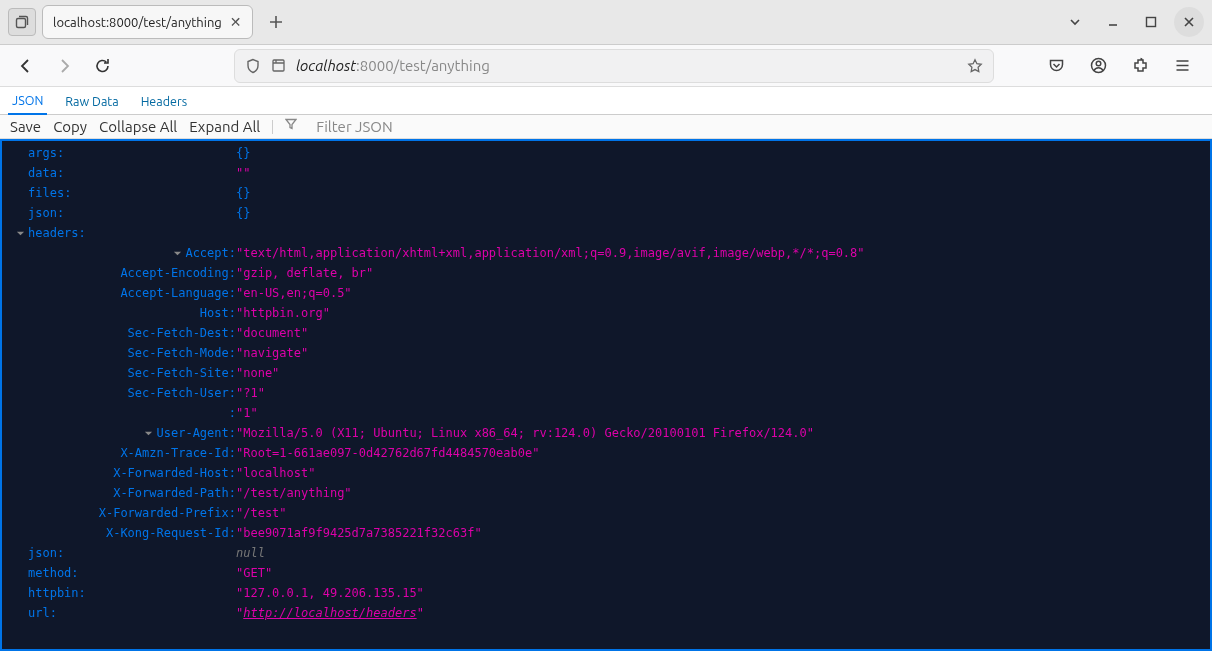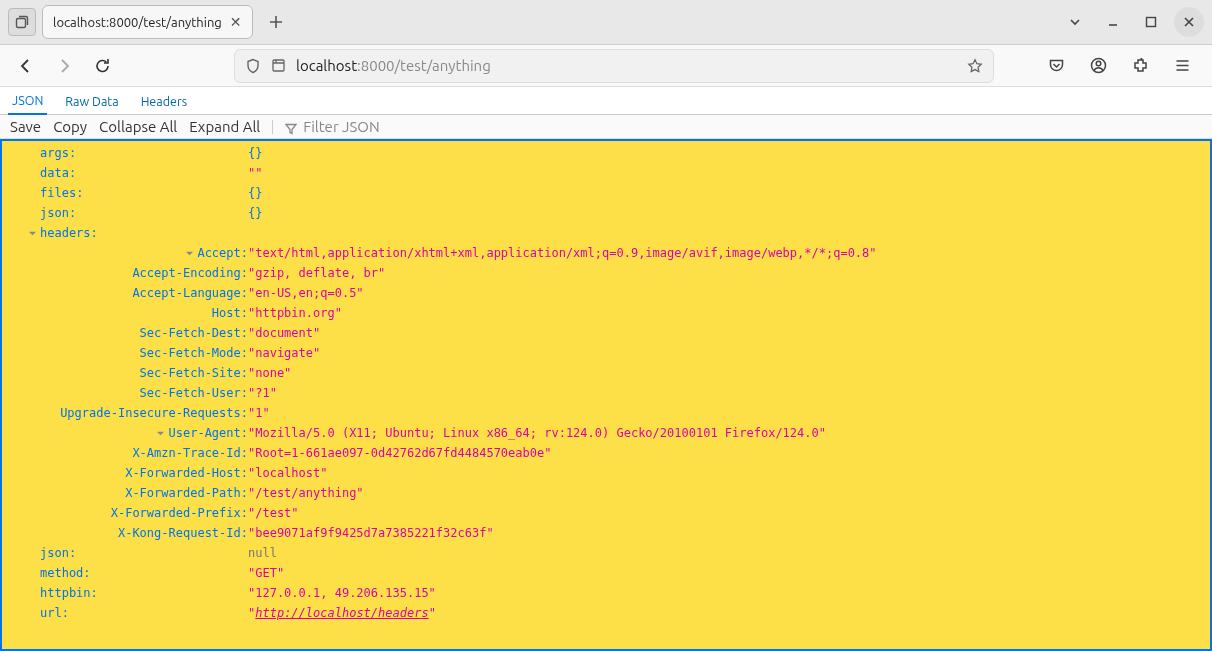--- a/index.html
+++ b/index.html
@@ -69,21 +69,21 @@
     background:#f1f1f2;
     border:1px solid #ddd;
     border-radius:6px;
     display:flex;
     align-items:center;
     padding:0 10px;
     gap:10px;
     color:#555;
   }
   .urlbar .url-text { flex:1; font-size:15px; color:#888;}
-  .urlbar .url-text .host { color:#222; }
+  .urlbar .url-text .host { color:#222;font-style:italic; }
   .toolbar-right { margin-left:auto; display:flex; align-items:center; gap:14px; padding-right:6px;}
   .toolbar-icon { width:28px; height:28px; display:flex; align-items:center; justify-content:center; color:#444;}
 
   .viewer-tabs {
     height:28px;
     display:flex;
     align-items:flex-end;
     border-bottom:1px solid #ccc;
     padding:0 8px;
     gap:14px;
@@ -96,42 +96,42 @@
     display:flex;
     align-items:center;
     gap:12px;
     padding:0 10px;
     font-size:15px;
     color:#333;
     background:#fafafa;
     border-bottom:1px solid #ddd;
   }
   .viewer-toolbar .sep { width:1px; height:14px; background:#ccc;}
-  .filter-box { display:flex; align-items:flex-end; gap:6px; color:#888;}
+  .filter-box { display:flex; align-items:flex-start; gap:19px; color:#888;}
   .filter-box svg { color:#888;}
   
   .json-viewer {
     border:2px solid #0074e8;
     border-top:2px solid #0074e8;
     height: calc(651px - 45px - 42px - 28px - 24px);
     overflow:auto;
     font-family: "DejaVu Sans Mono","Liberation Mono",Consolas,monospace;
     font-size:12px;
     line-height:20px;
-    padding:2px 16px;
-    background:#fde047;
+    padding:2px 4px;
+    background:#0f172a;
   }
   .row { display:flex; align-items:center; height:20px;}
   .key-cell { width:230px; display:flex; align-items:center; position:relative;}
   .twisty { width:12px; height:12px; display:inline-flex; align-items:center; justify-content:center; color:#888; margin-right:2px;}
   .twisty svg { width:9px; height:9px;}
   .key { color:#0074e8; }
   .colon { color:#0074e8;}
   .val-string { color:#dd00a9;}
-  .val-null { color:#777;}
+  .val-null { color:#777;font-style:italic;}
   .val-obj { color:#0074e8;}
   .val-link { color:#dd00a9; font-style:italic; text-decoration:underline;}
   .indent-0 .key-cell { padding-left:22px;}
   .indent-1 .key-cell { padding-left:38px;justify-content:flex-end;}
   .val-cell { padding-left:0px;}
   svg { display:block; }
 </style>
 </head>
 <body>
 
@@ -356,21 +356,20 @@
     </div>
   <div class="row indent-1">
       <div class="key-cell">
         <span class="key">Sec-Fetch-User</span>
         <span class="colon">:</span>
       </div>
       <div class="val-cell"><span class="val-string">"?1"</span></div>
     </div>
   <div class="row indent-1">
       <div class="key-cell">
-        <span class="key">Upgrade-Insecure-Requests</span>
         <span class="colon">:</span>
       </div>
       <div class="val-cell"><span class="val-string">"1"</span></div>
     </div>
   <div class="row indent-1">
       <div class="key-cell">
         <span class="twisty" style="margin-left:-14px;">
           <svg viewBox="0 0 10 10" fill="#888">
             <path d="M1 3l4 4 4-4z"></path>
           </svg>

